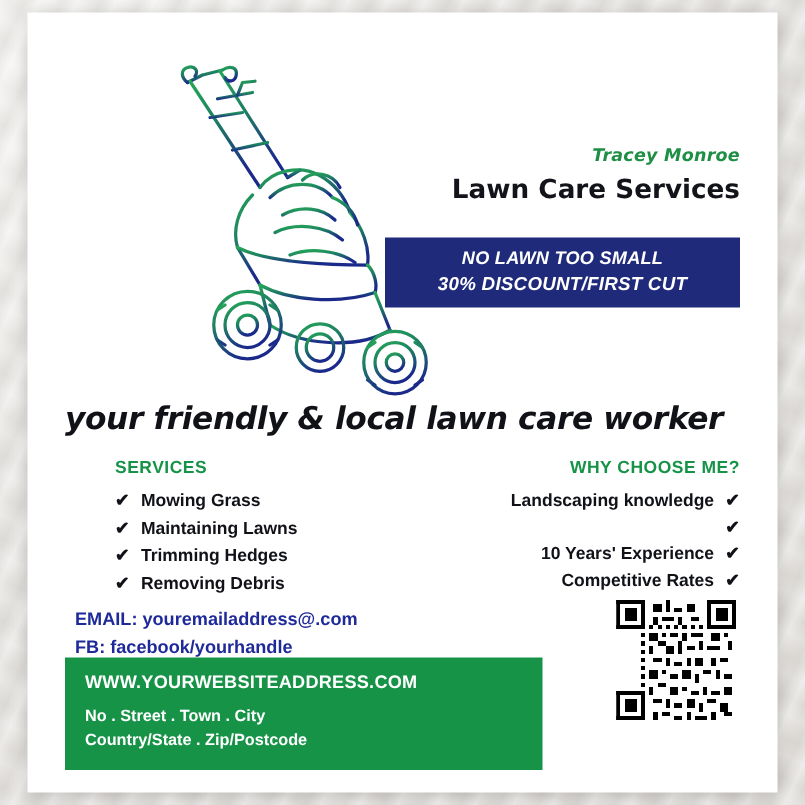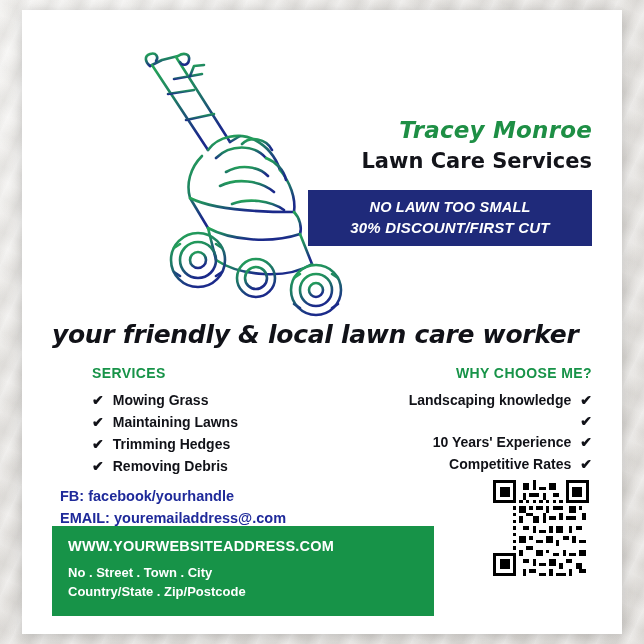--- a/index.html
+++ b/index.html
@@ -53,21 +53,21 @@
     position: absolute;
     right: 30px;
     top: 108px;
     width: 320px;
     text-align: right;
   }
   .brand-name {
     font-family: "DejaVu Sans", sans-serif;
     font-style: italic;
     font-weight: bold;
-    font-size: 23px;
+    font-size: 14px;
     color: #1e8f45;
     letter-spacing: .2px;
     line-height: 1.1;
   }
   .brand-sub {
     font-family: "DejaVu Sans", sans-serif;
     font-weight: bold;
     font-size: 21px;
     color: #13141a;
     margin-top: 7px;
@@ -342,22 +342,22 @@
       <span>10 Years' Experience</span>
       <span class="check">✔</span>
     </div>
     <div class="item">
       <span>Competitive Rates</span>
       <span class="check">✔</span>
     </div>
   </div>
 
   <div class="contact">
+    <div>EMAIL: youremailaddress@.com</div>
     <div>FB: facebook/yourhandle</div>
-    <div>EMAIL: youremailaddress@.com</div>
   </div>
 
   <svg class="qr" viewBox="0 0 29 29" shape-rendering="crispEdges">
     <rect width="29" height="29" fill="#ffffff"></rect>
     <g fill="#000000">
 
       <rect x="0" y="0" width="7" height="1"></rect>
         <rect x="0" y="6" width="7" height="1"></rect>
       <rect x="0" y="0" width="1" height="7"></rect>
         <rect x="6" y="0" width="1" height="7"></rect>

